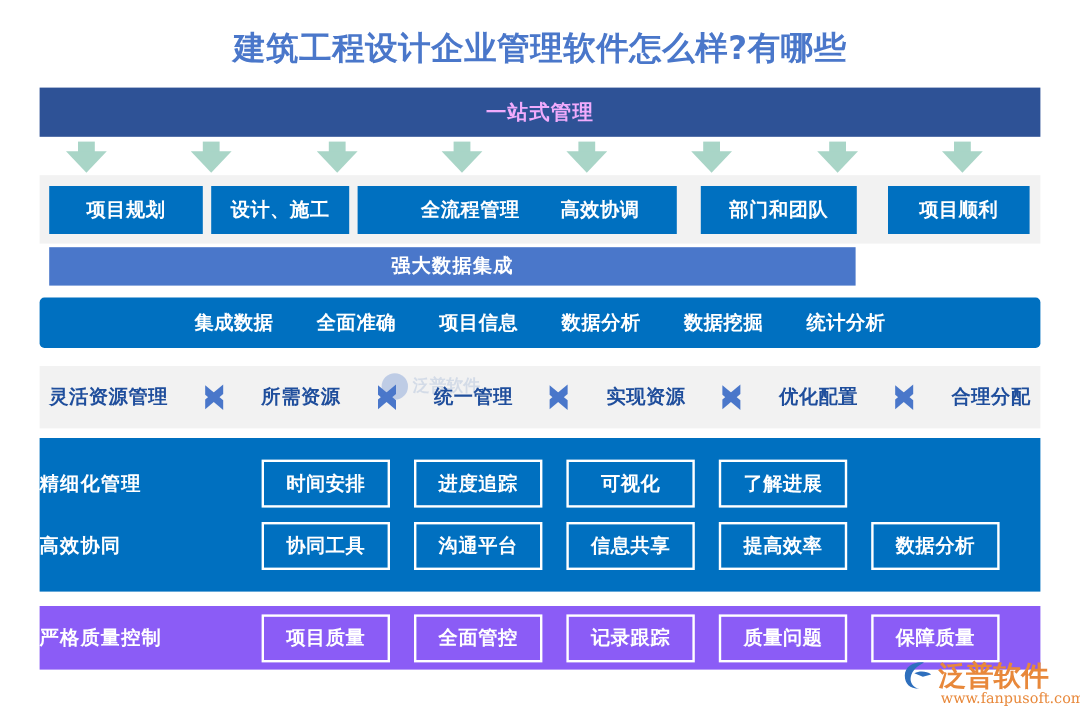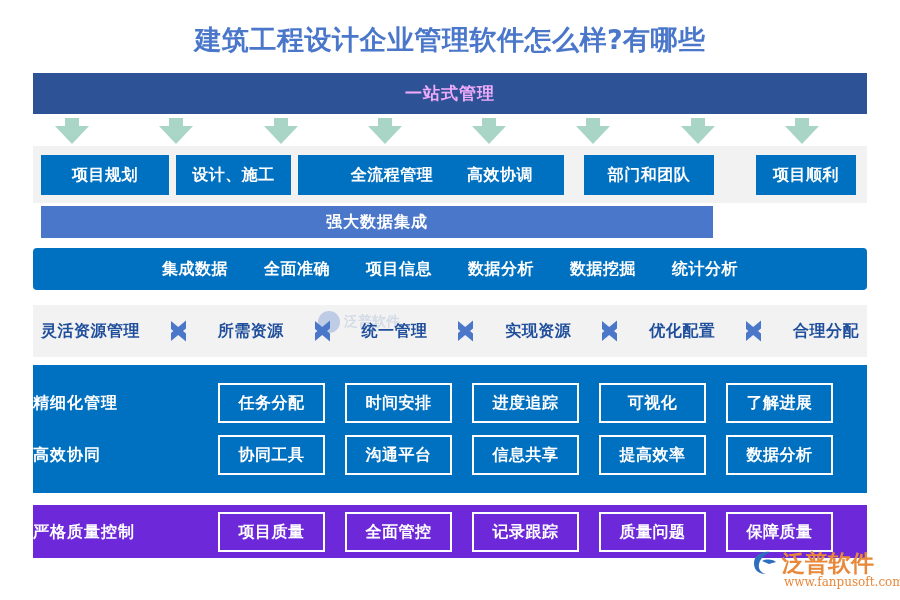--- a/index.html
+++ b/index.html
@@ -203,21 +203,21 @@
     width: 834px;
     height: 128px;
     background: #0070c0;
   }
   .panel-gray {
     position: absolute;
     left: 33px;
     top: 505px;
     width: 834px;
     height: 53px;
-    background: #6d28d9;
+    background: #8b5cf6;
   }
   .panel-row {
     position: absolute;
     left: 0;
     width: 834px;
     height: 48px;
     display: flex;
     align-items: center;
   }
   .panel-row.r1 { top: 14px; }
@@ -369,21 +369,21 @@
       </div>
       <div class="row1-box" style="left: 298px; width: 132px; padding-left: 28px;">
         <span>全流程管理</span>
       </div>
       <div class="row1-box" style="left: 436px; width: 128px;">
         <span>高效协调</span>
       </div>
       <div class="row1-box" style="left: 584px; width: 130px;">
         <span>部门和团队</span>
       </div>
-      <div class="row1-box" style="left: 740px; width: 100px; margin-left: 16px;">
+      <div class="row1-box" style="left: 740px; width: 118px;">
         <span>项目顺利</span>
       </div>
     </div>
 
   <div class="banner-secondary">强大数据集成</div>
 
   <div class="data-strip" id="data-strip">
       <span class="tag">集成数据</span>
       <span class="tag">全面准确</span>
       <span class="tag">项目信息</span>
@@ -410,23 +410,20 @@
       <div class="chev-arrow"></div>
       <div class="chev-label">优化配置</div>
       <div class="chev-arrow"></div>
       <div class="chev-label">合理分配</div>
     </div>
 
   <div class="panel-blue" id="panel-blue">
       <div class="panel-row r1">
         <div class="row-label">精细化管理</div>
         <div class="cell-box">
-          <span>任务分配</span>
-        </div>
-        <div class="cell-box">
           <span>时间安排</span>
         </div>
         <div class="cell-box">
           <span>进度追踪</span>
         </div>
         <div class="cell-box">
           <span>可视化</span>
         </div>
         <div class="cell-box">
           <span>了解进展</span>

